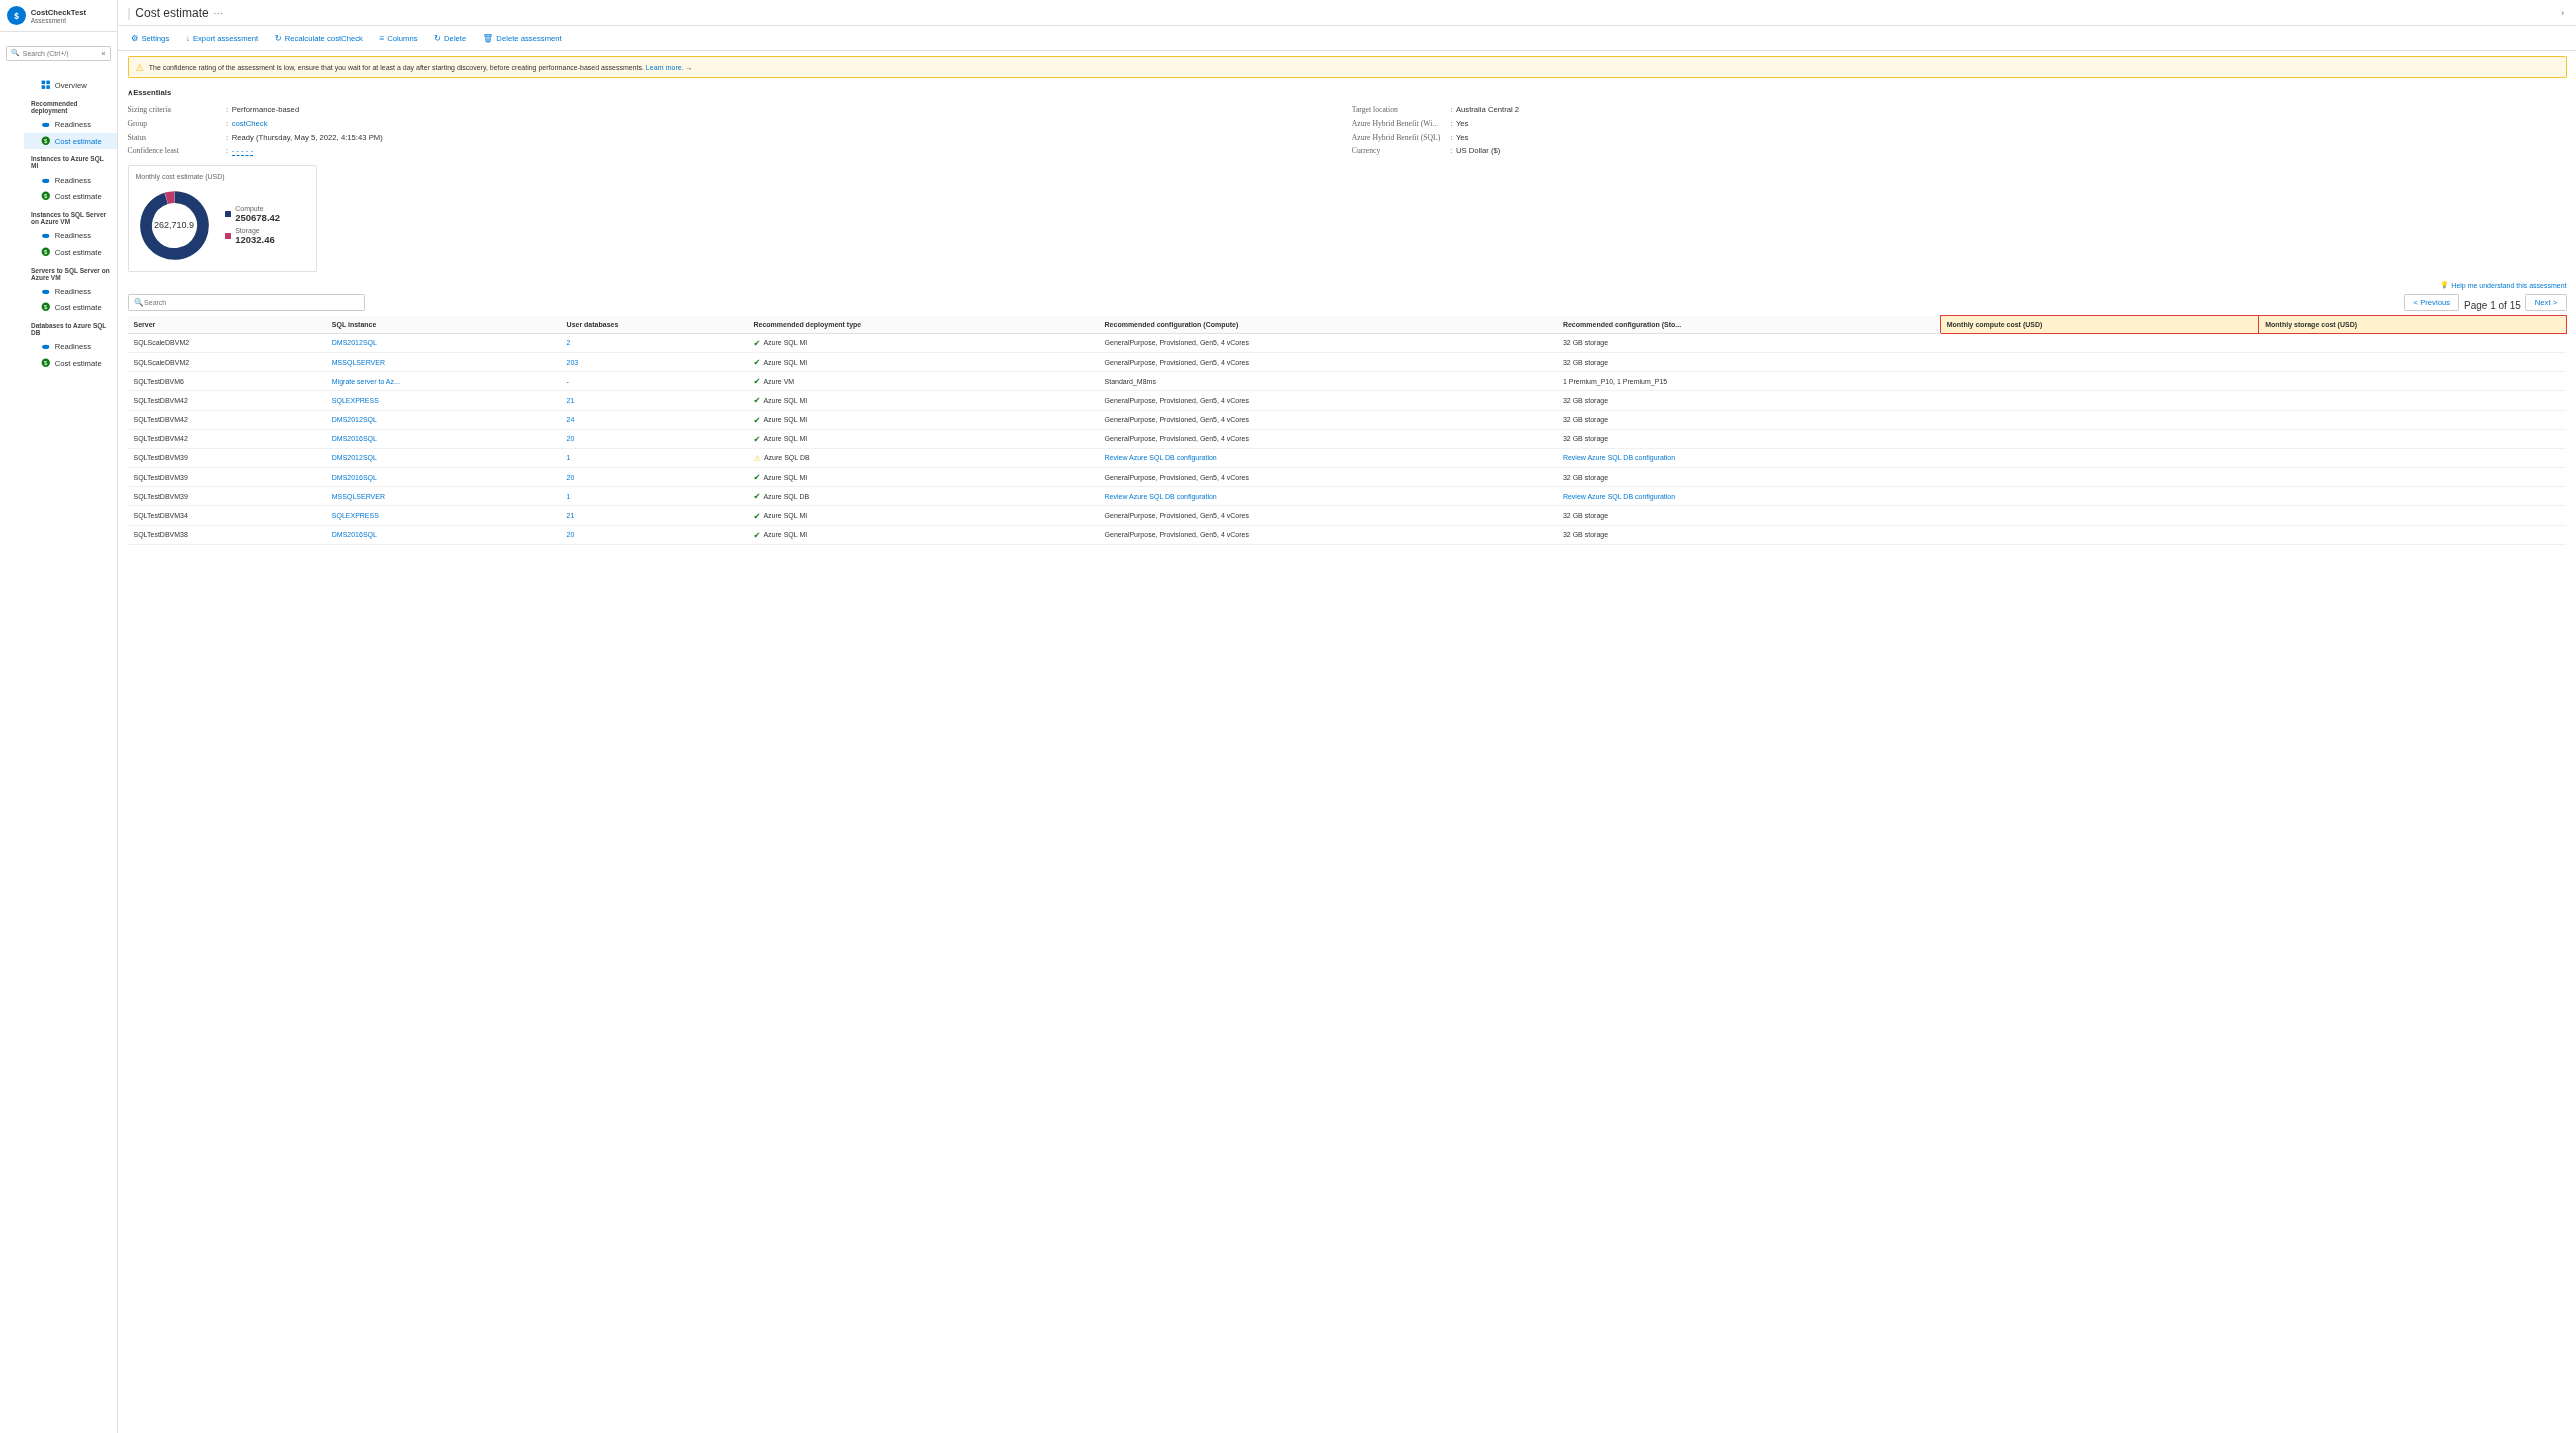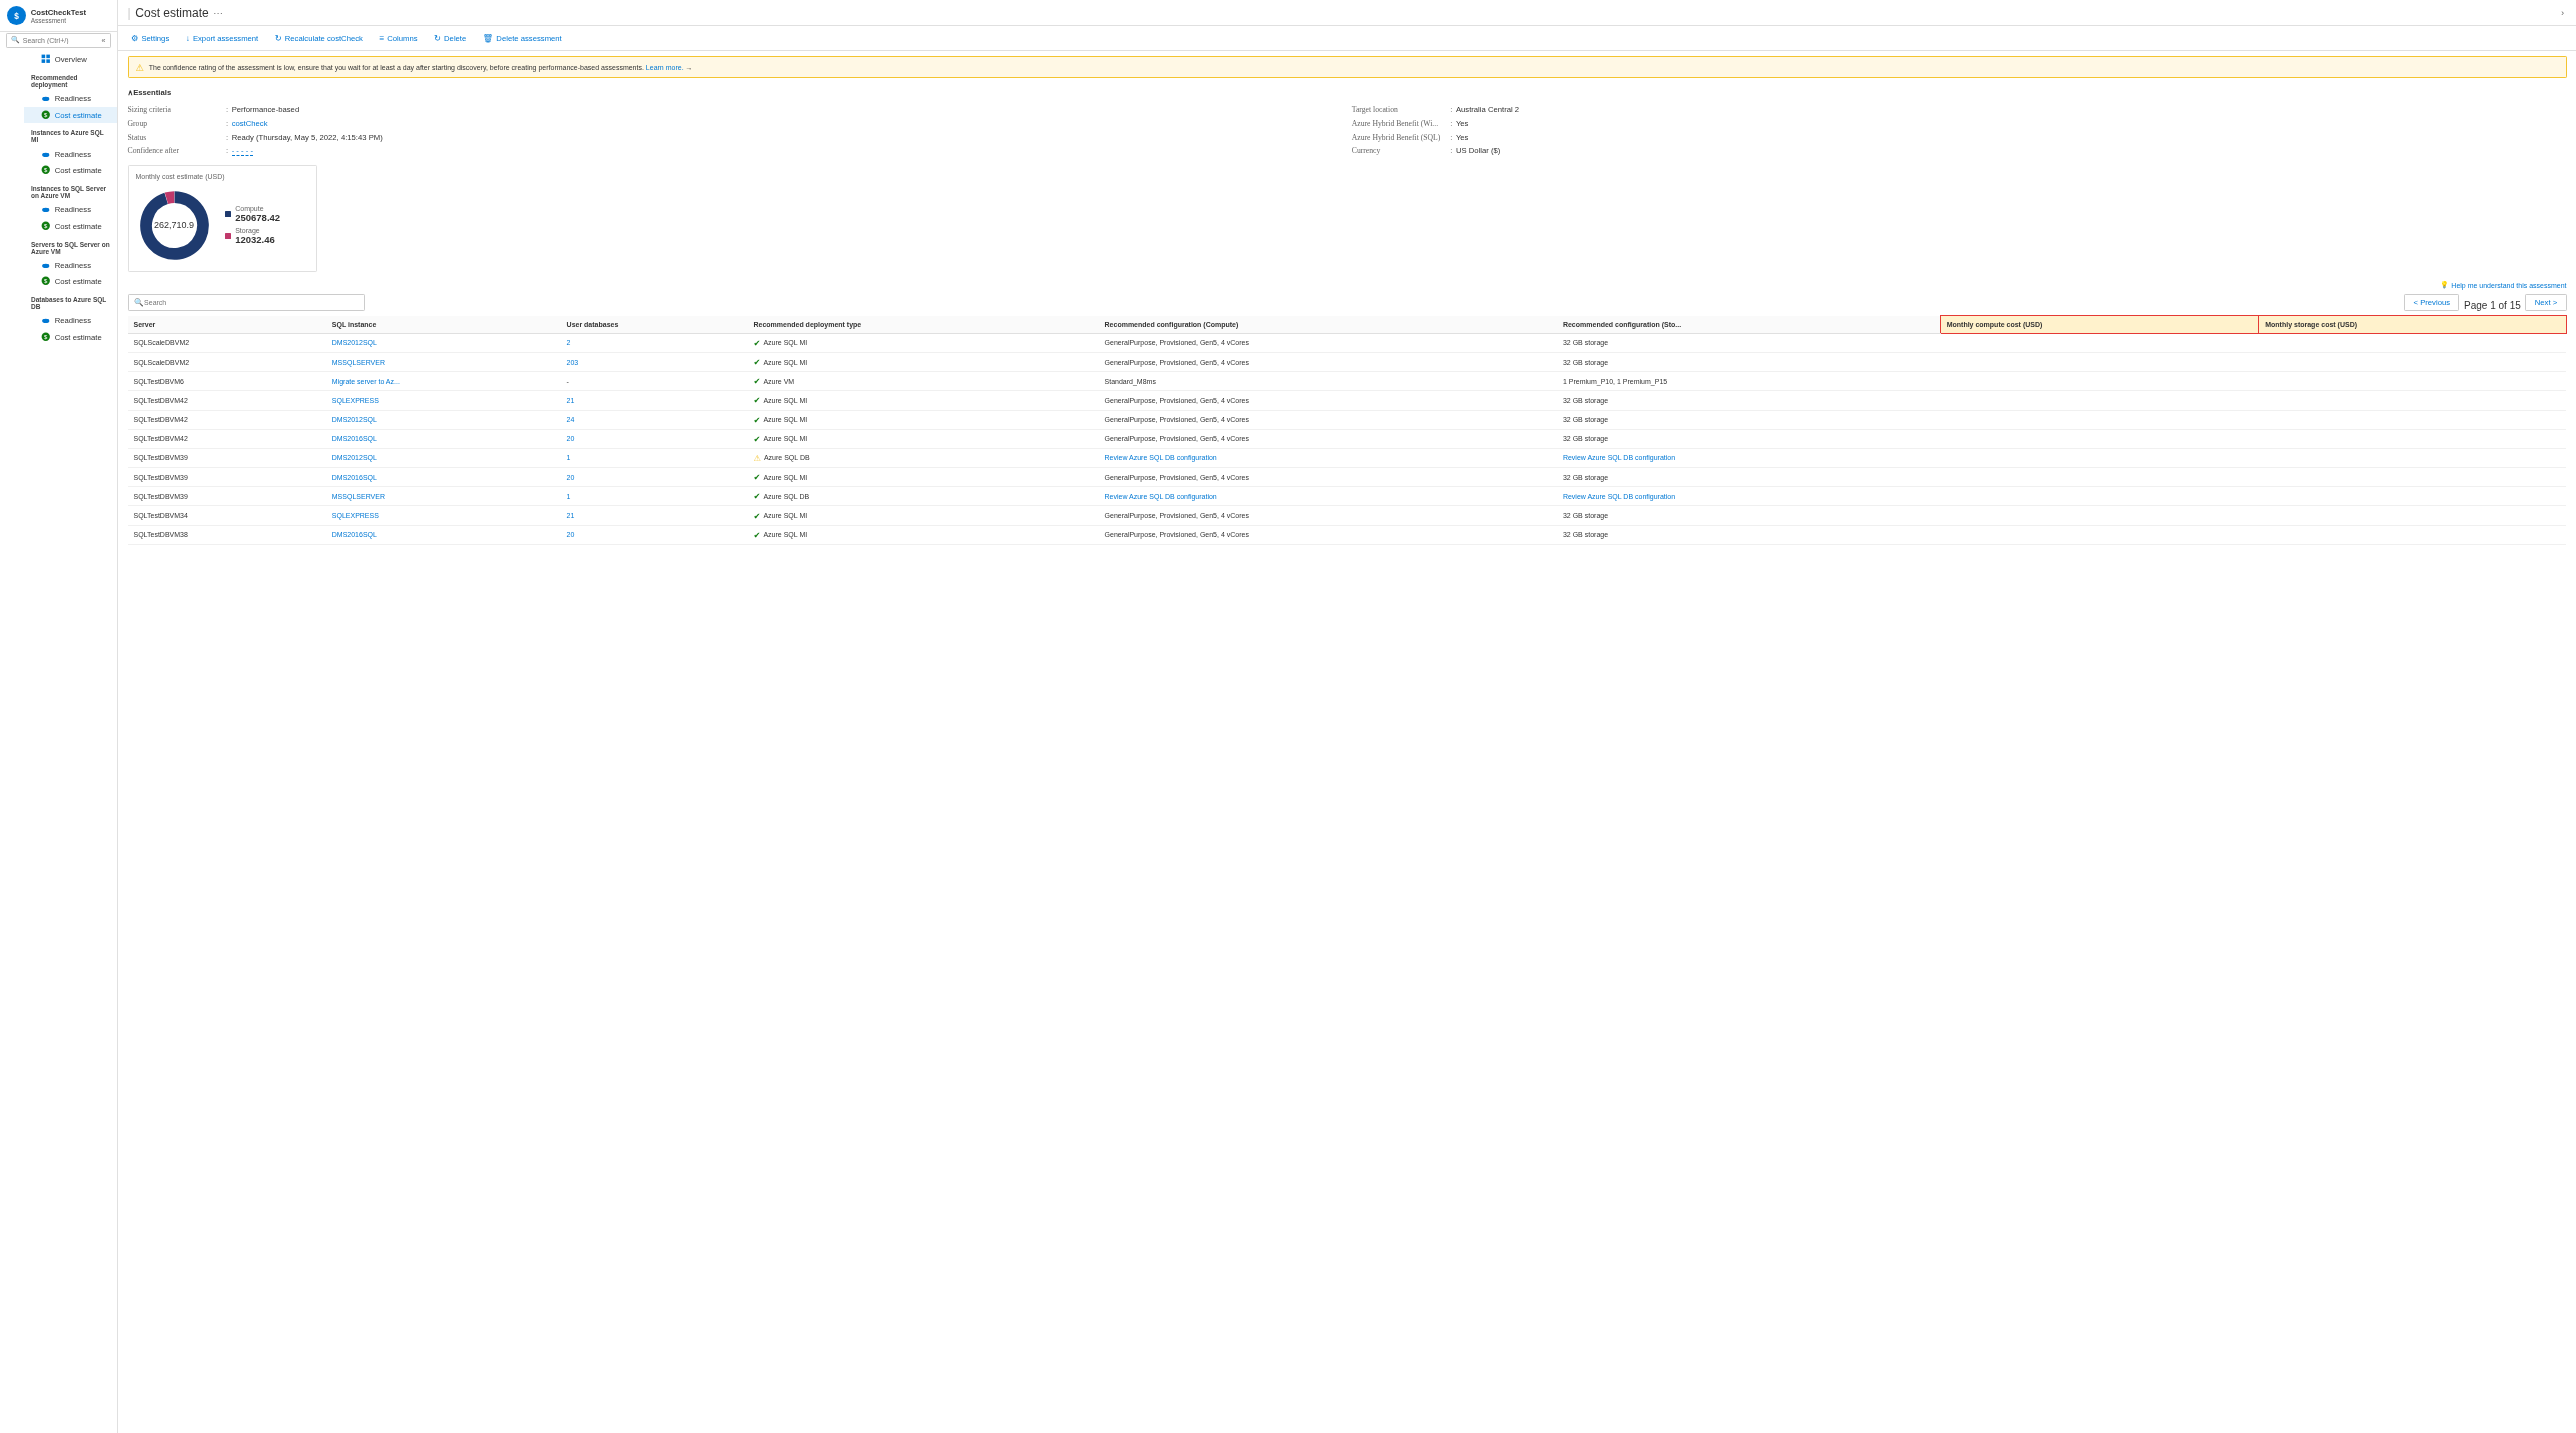--- a/index.html
+++ b/index.html
@@ -4,21 +4,21 @@
   <style>
     * { box-sizing: border-box; margin: 0; padding: 0; }
     body { font-family: 'Segoe UI', Arial, sans-serif; font-size: 7.7px; color: #333; background: #fff; display: flex; height: 100vh; overflow: hidden; }
 
     
     .sidebar { width: 118px; min-width: 118px; background: #fff; border-right: 0.6px solid #e0e0e0; display: flex; flex-direction: column; overflow-y: auto; }
     .sidebar-header { display: flex; align-items: center; padding: 6px 7px; border-bottom: 0.6px solid #e0e0e0; }
     .sidebar-logo { width: 19px; height: 19px; background: #0078d4; border-radius: 50%; display: flex; align-items: center; justify-content: center; color: #fff; font-weight: bold; font-size: 8.3px; margin-right: 4.7px; flex-shrink: 0; }
     .sidebar-title { font-size: 7.7px; font-weight: 600; }
     .sidebar-subtitle { font-size: 6.5px; color: #666; }
-    .search-box { display: flex; align-items: center; margin: 1px 6px; border: 0.6px solid #ccc; border-radius: 1.2px; padding: 2.4px 4.7px; background: #fff; }
+    .search-box { display: flex; align-items: center; margin: 14px 6px; border: 0.6px solid #ccc; border-radius: 1.2px; padding: 2.4px 4.7px; background: #fff; }
     .search-box input { border: none; outline: none; font-size: 7px; width: 100%; background: transparent; }
     .search-icon { color: #666; margin-right: 2.4px; font-size: 7px; }
     .sidebar-collapse-btn { cursor: pointer; color: #666; font-size: 7px; margin-left: 2.4px; }
     .sidebar-nav { flex: 1; padding: 2.4px 0; margin-left: 24px; }
     .nav-section-title { padding: 6px 7px 2.4px 7px; font-size: 6.5px; font-weight: 600; color: #444; }
     .nav-sub-item { padding: 3px 9.5px 3px 16.6px; cursor: pointer; font-size: 7.7px; color: #333; display: flex; align-items: center; }
     .nav-sub-item.active { background: #e6f2fb; color: #0078d4; font-weight: 500; }
     .nav-sub-item .nav-icon { width: 10.6px; height: 10.6px; margin-right: 3.5px; flex-shrink: 0; }
 
     
@@ -270,21 +270,21 @@
           <span class="essentials-label">Status</span>
           <span class="essentials-sep">:</span>
           <span class="essentials-value">Ready (Thursday, May 5, 2022, 4:15:43 PM)</span>
         </div>
         <div class="essentials-row">
           <span class="essentials-label">Azure Hybrid Benefit (SQL)</span>
           <span class="essentials-sep">:</span>
           <span class="essentials-value">Yes</span>
         </div>
         <div class="essentials-row">
-          <span class="essentials-label">Confidence after</span>
+          <span class="essentials-label">Confidence least</span>
           <span class="essentials-sep">:</span>
           <span class="essentials-dotted">- - - - -</span>
         </div>
         <div class="essentials-row">
           <span class="essentials-label">Currency</span>
           <span class="essentials-sep">:</span>
           <span class="essentials-value">US Dollar ($)</span>
         </div>
       </div>
 

